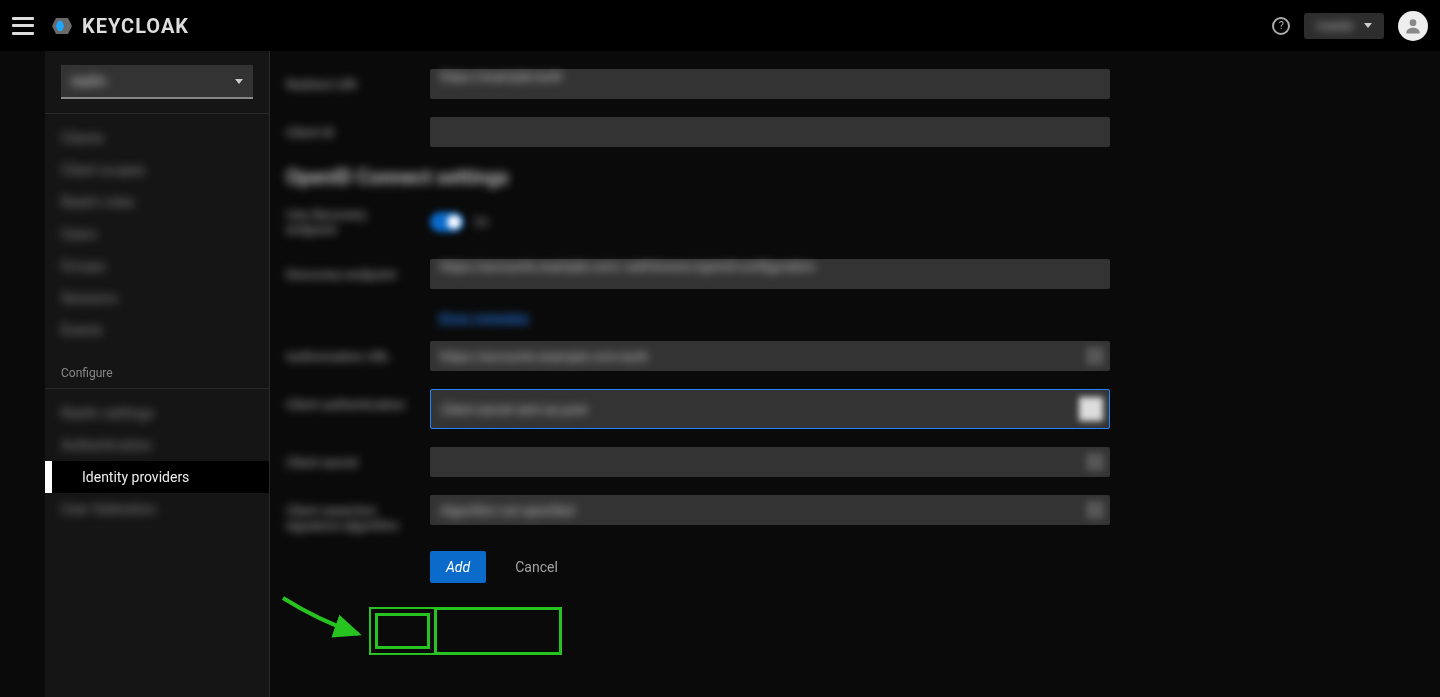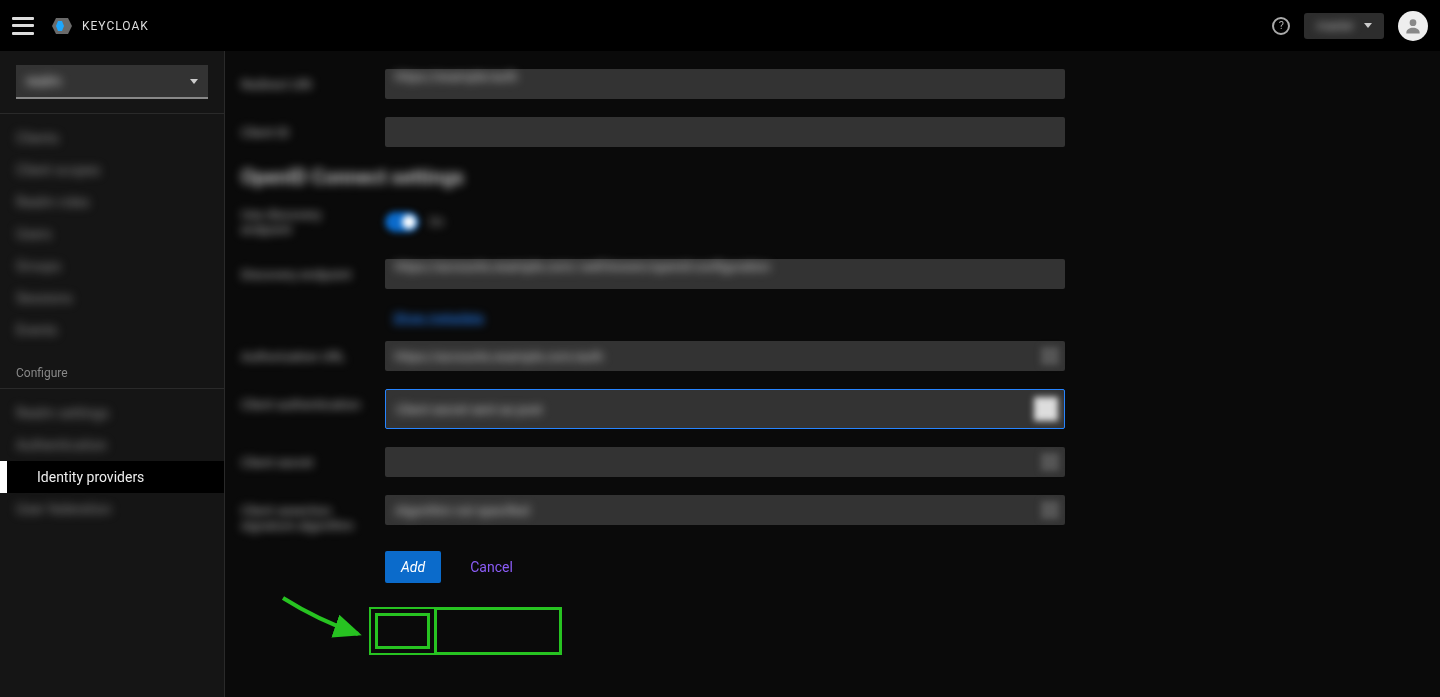--- a/index.html
+++ b/index.html
@@ -49,24 +49,24 @@
     align-items: center;
     gap: 8px;
   }
   .logo-mark {
     width: 24px;
     height: 24px;
     position: relative;
   }
   .logo-mark svg { display:block; }
   .logo-text {
-    font-weight: 400;
+    font-weight: 700;
     letter-spacing: 1px;
     color: #ddd;
-    font-size: 12px;
+    font-size: 20px;
   }
   .topbar-right {
     display: flex;
     align-items: center;
     gap: 14px;
   }
   .help-icon {
     width: 18px;
     height: 18px;
     border: 2px solid #aaa;
@@ -114,20 +114,21 @@
     display: flex;
     height: calc(697px - 51px);
   }
   .sidebar {
     width: 225px;
     background: #151515;
     border-right: 1px solid #2a2a2a;
     display: flex;
     flex-direction: column;
     overflow: hidden;
+    margin-left: 45px;
   }
   .realm-select {
     margin: 14px 16px 14px 16px;
     background: #333;
     border-bottom: 2px solid #888;
     padding: 8px 10px;
     display: flex;
     align-items: center;
     justify-content: space-between;
     cursor: pointer;
@@ -275,21 +276,21 @@
     cursor: pointer;
     border-radius: 2px;
   }
   .btn-primary {
     background:#0b6bcb;
     color:#fff;
     font-style:italic;
   }
   .btn-secondary {
     background: transparent;
-    color:#8b5cf6;
+    color:#a3a3a3;
     border:1px solid transparent;
     padding: 7px 20px;
   }
   .highlight-box {
     position:absolute;
     border:3px solid #27c321;
     pointer-events:none;
   }
   .arrow {
     position:absolute;

